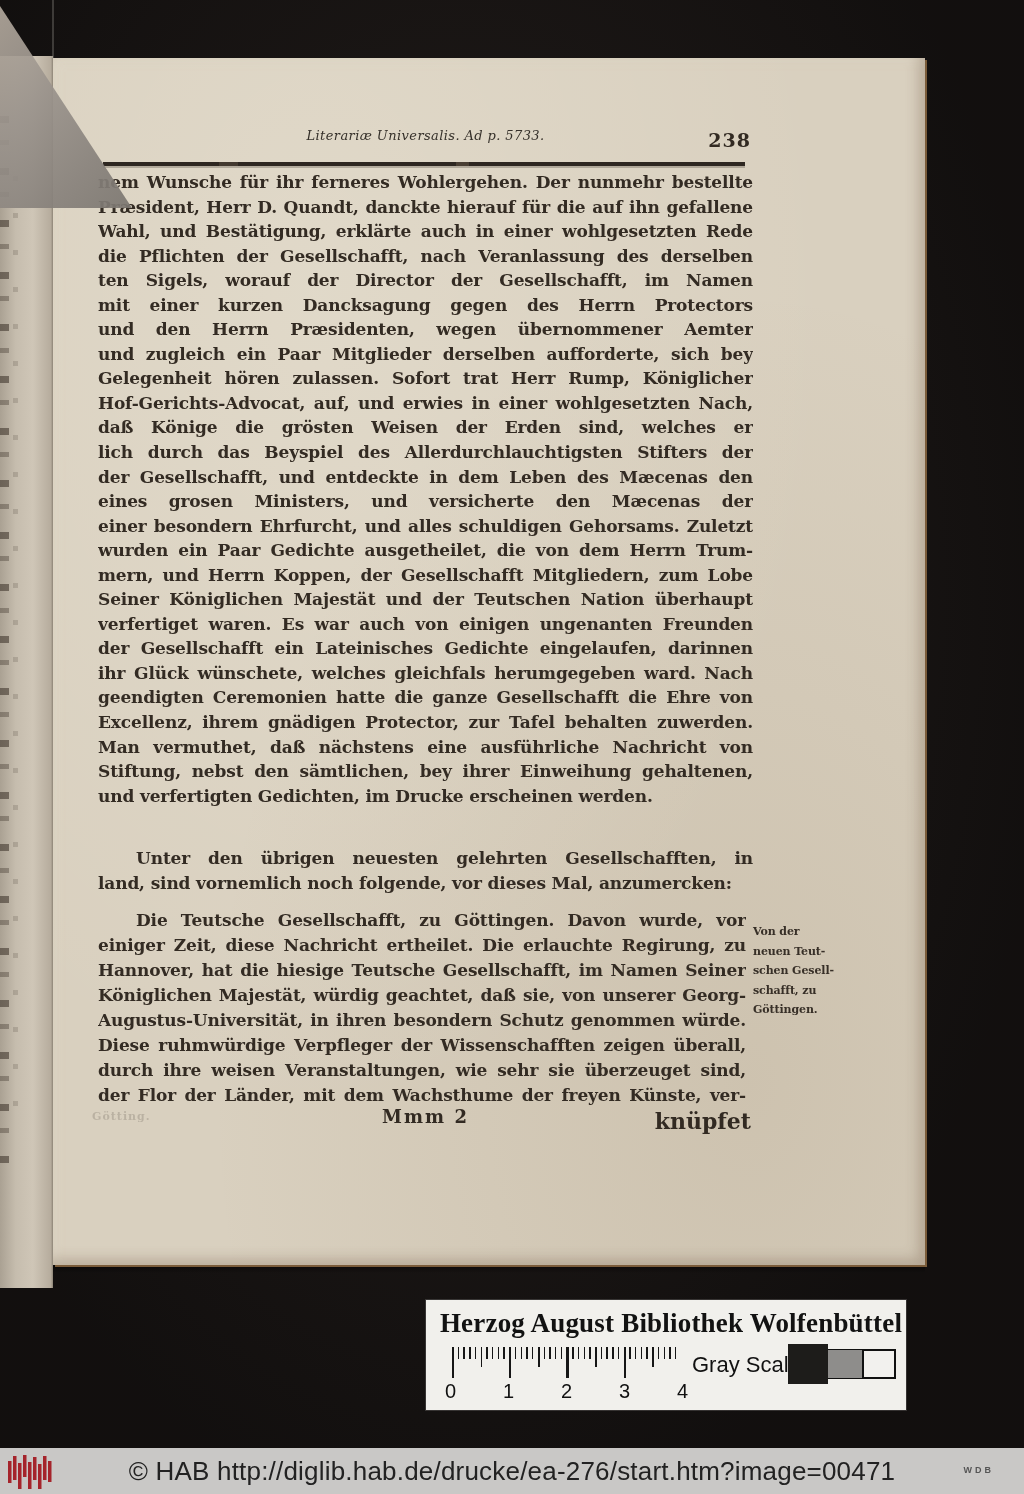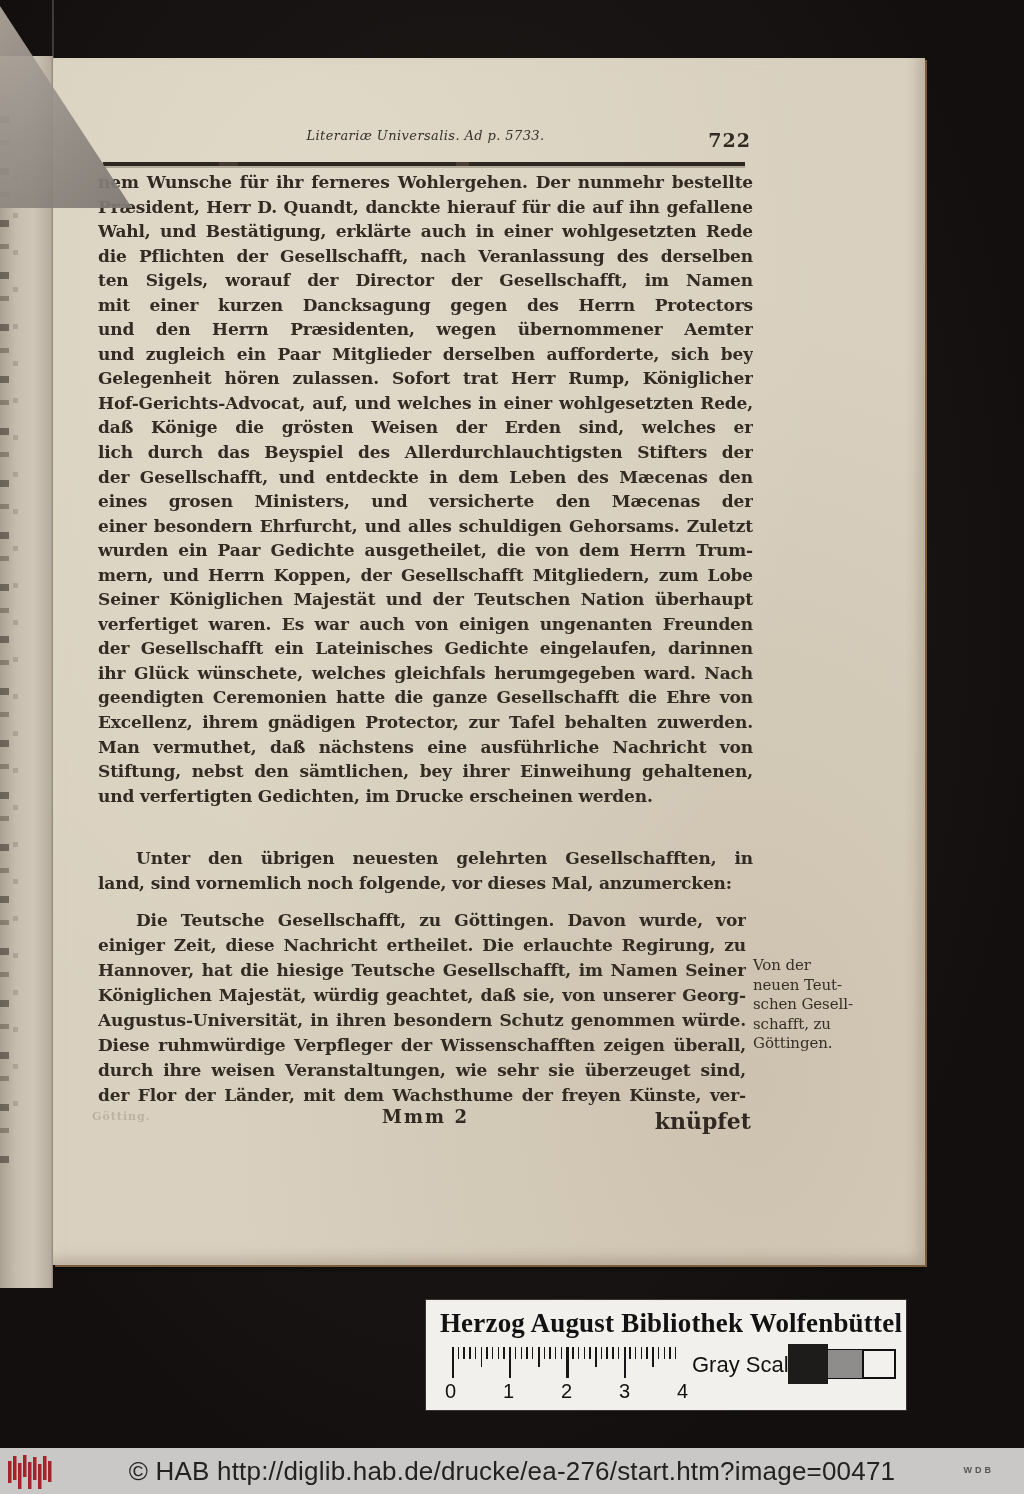--- a/index.html
+++ b/index.html
@@ -38,21 +38,21 @@
       linear-gradient(90deg,#2e2721 0 18%, #43392f 18% 21%, #2e2721 21% 55%, #4a3f34 55% 57%, #2e2721 57% 100%);
     box-shadow:0 2px 0 rgba(46,39,33,.25);}
   .textcol{position:absolute;left:45px;width:655px;font-weight:700;font-size:17px;color:#332b23;}
   .para1{top:112px;}
   .para2{top:788px;}
   .para3{top:850px;width:648px;}
   .textcol .line{height:24.55px;line-height:24.55px;white-space:nowrap0;text-align:justify;text-align-last:justify;letter-spacing:-.15px;overflow:hidden;}
   .para2 .line, .para3 .line{height:25px;line-height:25px;}
   .para1 .line:last-child, .para2 .line:last-child{text-align-last:left;}
   .para2 .line:first-child, .para3 .line:first-child{text-indent:38px;}
-  .margin-note{position:absolute;left:700px;top:898px;width:172px;font-weight:400;font-size:15px;color:#372f27;}
+  .margin-note{position:absolute;left:700px;top:864px;width:172px;font-weight:700;font-size:11px;color:#372f27;}
   .margin-note .line{height:19.6px;line-height:19.6px;text-align:left;letter-spacing:-.1px;}
   .sig-row{position:absolute;left:45px;top:1048px;width:655px;height:26px;font-weight:700;font-size:18px;}
   .signature{position:absolute;left:0;width:100%;text-align:center;letter-spacing:2px;}
   .catchword{position:absolute;right:2px;top:2px;font-size:22px;}
   .ghost{position:absolute;left:-6px;top:4px;font-size:11px;opacity:.18;filter:blur(.6px);letter-spacing:1px;}
   
   .ruler-card{position:absolute;left:426px;top:1300px;width:480px;height:110px;z-index:4;
     background:#f1f0ec;box-shadow:0 0 0 1px rgba(255,255,255,.15);}
   .card-title{margin-top:8px;text-align:center;font-family:"Liberation Serif", serif;font-weight:700;
     font-size:27px;letter-spacing:.2px;color:#121212;margin-left:10px;}
@@ -90,35 +90,35 @@
 
 <div class="fore-edge">
   <div class="ink-marks"></div>
   <div class="ink-marks2"></div>
 </div>
 <div class="foil-edge-line"></div>
 
 <div class="page">
   <div class="page-header">
     <span class="running-title">Literariæ Universalis. Ad p. 5733.</span>
-    <span class="page-number">722</span>
+    <span class="page-number">238</span>
   </div>
   <div class="head-rule"></div>
 
   <div class="textcol para1">
       <div class="line">nem Wunsche für ihr ferneres Wohlergehen.  Der nunmehr bestellte</div>
       <div class="line">Præsident, Herr D. Quandt, danckte hierauf für die auf ihn gefallene</div>
       <div class="line">Wahl, und Bestätigung,  erklärte auch in einer wohlgesetzten Rede</div>
       <div class="line">die Pflichten der Gesellschafft, nach Veranlassung des derselben ertheil-</div>
       <div class="line">ten Sigels, worauf der Director der Gesellschafft, im Namen derselben,</div>
       <div class="line">mit einer kurzen Dancksagung gegen des Herrn Protectors Excellenz,</div>
       <div class="line">und den Herrn Præsidenten, wegen übernommener Aemter antwortete,</div>
       <div class="line">und zugleich ein Paar Mitglieder derselben aufforderte, sich bey dieser</div>
       <div class="line">Gelegenheit hören zulassen.    Sofort trat Herr Rump, Königlicher</div>
-      <div class="line">Hof-Gerichts-Advocat, auf, und welches in einer wohlgesetzten Rede,</div>
+      <div class="line">Hof-Gerichts-Advocat, auf, und erwies in einer wohlgesetzten Nach,</div>
       <div class="line">daß Könige die grösten Weisen der Erden sind, welches er hauptsäch-</div>
       <div class="line">lich durch das Beyspiel des Allerdurchlauchtigsten Stifters der Gesell-</div>
       <div class="line">der Gesellschafft, und entdeckte in dem Leben des Mæcenas den character</div>
       <div class="line">eines grosen Ministers, und versicherte den Mæcenas der Gesellschafft</div>
       <div class="line">einer besondern Ehrfurcht, und alles schuldigen Gehorsams.  Zuletzt</div>
       <div class="line">wurden ein Paar Gedichte ausgetheilet, die von dem Herrn Trum-</div>
       <div class="line">mern, und Herrn Koppen, der Gesellschafft Mitgliedern, zum Lobe</div>
       <div class="line">Seiner Königlichen Majestät und der Teutschen Nation überhaupt</div>
       <div class="line">verfertiget waren.   Es war auch von einigen ungenanten Freunden</div>
       <div class="line">der Gesellschafft ein Lateinisches Gedichte eingelaufen, darinnen man</div>

